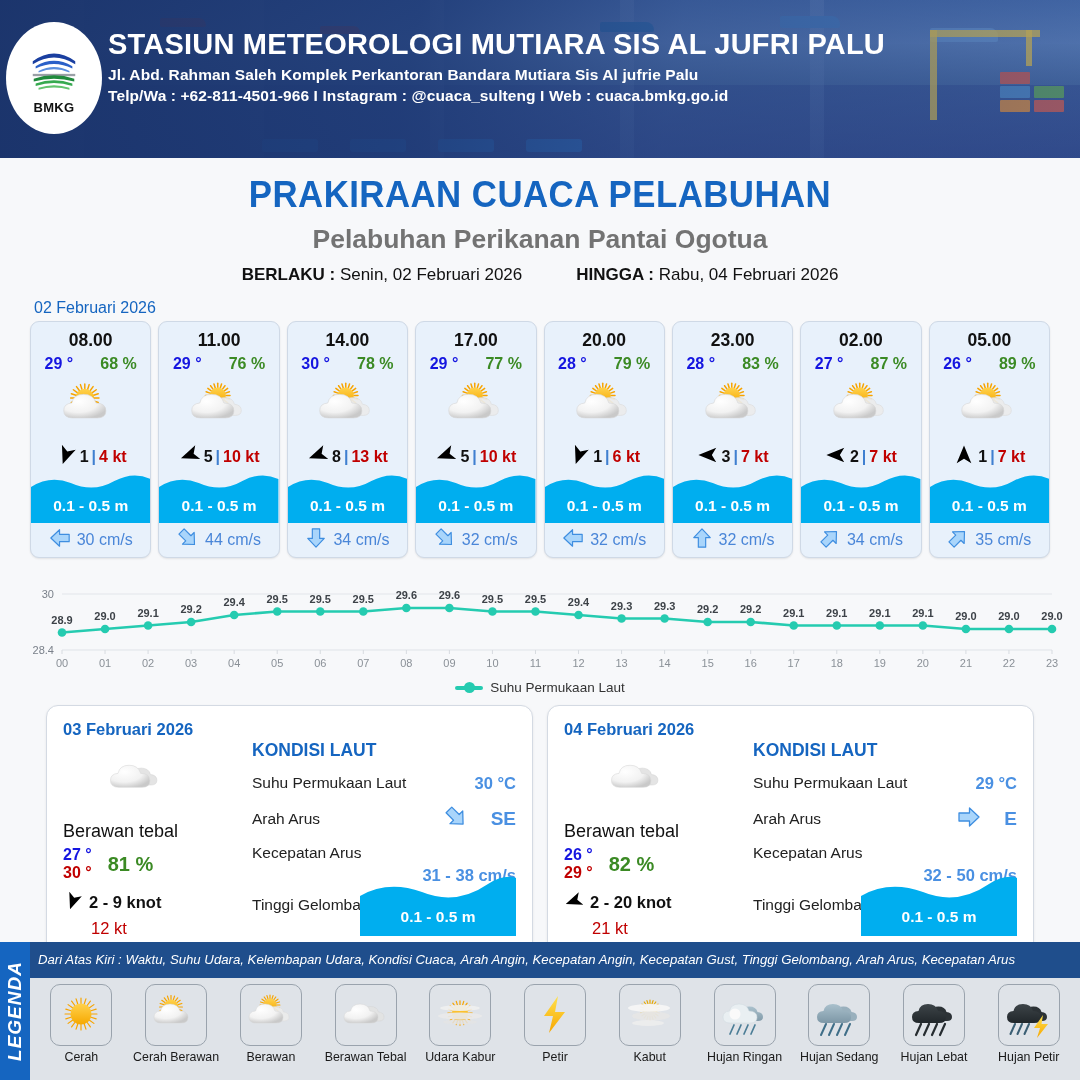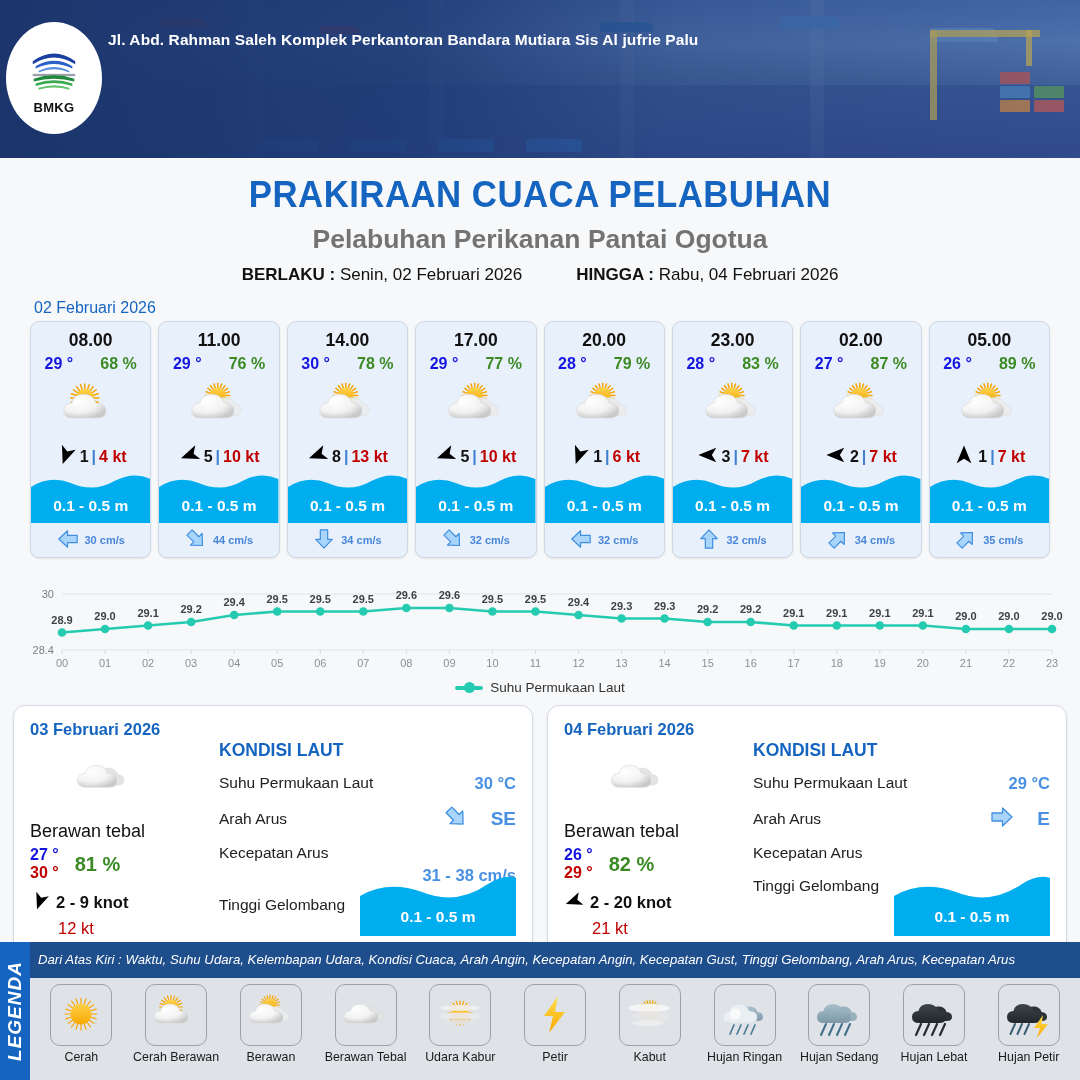--- a/index.html
+++ b/index.html
@@ -97,33 +97,33 @@
   .c-wdir { font-size:16px; font-weight:bold; color:#111; }
   .c-sep { color:#3f7fd0; font-weight:bold; font-size:16px; }
   .c-wspd { font-size:16px; font-weight:bold; color:#c00000; }
   .c-wave { width:100%; position:relative; margin-top:4px; height:50px; }
   .c-wave svg { position:absolute; left:0; top:0; width:100%; height:100%; }
   .c-wave span { position:absolute; left:0; right:0; bottom:8px; text-align:center;
                  font-size:15.5px; font-weight:bold; color:#fff; }
   .c-cur { display:flex; align-items:center; justify-content:center; gap:6px;
            width:100%; height:34px; }
   .c-cur .carr { width:22px; height:22px; }
-  .c-cur span { font-size:11px; font-weight:bold; color:#4a86d8; }
+  .c-cur span { font-size:16px; font-weight:normal; color:#4a86d8; }
 
   
   .chart-wrap { margin:10px 14px 0 14px; height:110px; position:relative; }
   .chart-wrap svg { width:100%; height:100%; display:block; }
   .legend-line { text-align:center; margin-top:2px; font-size:13.5px; color:#333;
                  display:flex; align-items:center; justify-content:center; gap:7px; }
   .legend-swatch { width:28px; height:4px; background:#25cbb0; border-radius:2px; position:relative; }
   .legend-swatch::after { content:''; position:absolute; left:9px; top:-3.5px;
                           width:11px; height:11px; border-radius:50%; background:#25cbb0; }
 
   
-  .days { display:flex; gap:14px; padding:0 13px; margin-top:10px; }
+  .days { display:flex; gap:14px; padding:0 46px; margin-top:10px; }
   .day {
     flex:1; background:#fff; border:1px solid #d4dae3; border-radius:12px;
     height:250px; padding:14px 16px; position:relative;
     box-shadow:0 1px 3px rgba(0,0,0,.07);
     display:flex;
   }
   .day-left { width:185px; position:relative; }
   .d-date { font-size:16.5px; font-weight:bold; color:#1565c0; }
   .d-icon { width:86px; height:58px; margin:10px 0 0 30px; }
   .d-cond { font-size:18px; color:#111; margin-top:14px; }
@@ -226,21 +226,23 @@
       <path d="M14 30 Q30 22 46 30 L46 31.5 Q30 25 14 31.5 Z" fill="#5a8ede"></path>
       <rect x="8" y="33" width="44" height="2.4" fill="#9aa0a6"></rect>
       <path d="M9 38 Q30 31 51 38 L51 41 Q30 35 9 41 Z" fill="#1f8a3c"></path>
       <path d="M11 43 Q30 36 49 43 L49 45.6 Q30 39.5 11 45.6 Z" fill="#36a94f"></path>
       <path d="M14 47.5 Q30 42 46 47.5 L46 49.5 Q30 45 14 49.5 Z" fill="#63c46e"></path>
     </svg>
     <div class="logo-text">BMKG</div>
   </div>
 
   <div class="hdr-texts">
+    <div class="hdr-l2">STASIUN METEOROLOGI MUTIARA SIS AL JUFRI PALU</div>
     <div class="hdr-l3">Jl. Abd. Rahman Saleh Komplek Perkantoran Bandara Mutiara Sis Al jufrie Palu</div>
+    <div class="hdr-l4">Telp/Wa : +62-811-4501-966  I  Instagram : @cuaca_sulteng  I  Web : cuaca.bmkg.go.id</div>
   </div>
 </div>
 
 <div class="title-main">PRAKIRAAN CUACA PELABUHAN</div>
 <div class="title-sub">Pelabuhan Perikanan Pantai Ogotua</div>
 <div class="valid-row">
   <div>
     <b>BERLAKU :</b>
     <span class="v">Senin, 02 Februari 2026</span>
   </div>
@@ -1097,20 +1099,21 @@
         <span class="kl-label">Arah Arus</span>
         <span class="kl-dirwrap">
           <span><svg class="carr" viewBox="0 0 24 24" style="transform:rotate(90deg)">
                 <path d="M12 2 L21 11.5 L16 11.5 L16 22 L8 22 L8 11.5 L3 11.5 Z" fill="#a9d5fb" stroke="#3f8ee0" stroke-width="1.3" stroke-linejoin="round"></path>
               </svg></span>
           <span class="kl-dir">E</span>
         </span>
       </div>
       <div class="kl-row" style="display:block">
         <span class="kl-label">Kecepatan Arus</span>
+        <div class="kl-speed">32  - 50 cm/s</div>
       </div>
       <div class="kl-row" style="display:block">
         <span class="kl-label">Tinggi Gelombang</span>
       </div>
       <div class="d-wavebox">
         <svg viewBox="0 0 156 62" preserveAspectRatio="none">
           <path d="M0 22 Q28 6 62 18 Q96 32 128 10 Q144 0 156 4 L156 62 L0 62 Z" fill="#00aeef"></path>
         </svg>
         <span>0.1 - 0.5 m</span>
       </div>

